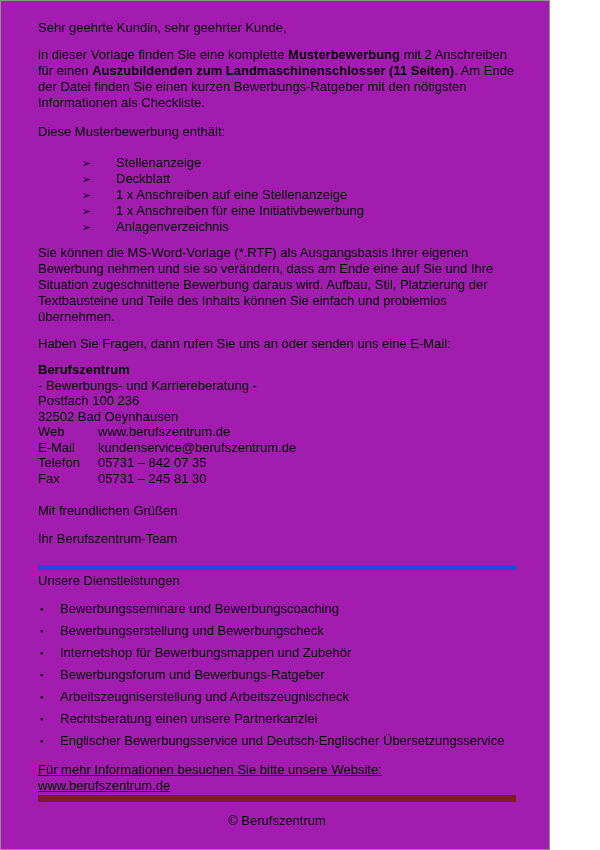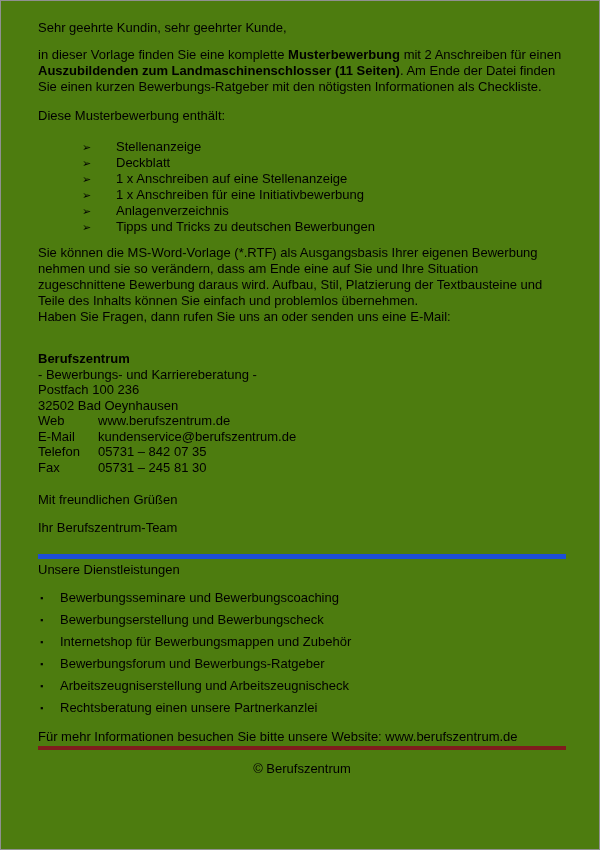--- a/index.html
+++ b/index.html
@@ -11,25 +11,25 @@
   body {
     width: 600px;
     height: 850px;
     font-family: "Liberation Sans", "DejaVu Sans", sans-serif;
     font-size: 13px;
     color: #000000;
     box-sizing: border-box;
     overflow: hidden;
   }
   .page {
-    width: 600px;
+    width: 550px;
     height: 850px;
     box-sizing: border-box;
     border: 1px solid #909090;
-    background: #4d7c0f;
+    background: #a21caf;
     padding: 19px 33px 12px 37px;
     overflow: hidden;
   }
   p { margin: 0; line-height: 16px; }
 
   .greeting        { margin-top: 0; }
   .intro           { margin-top: 11px; }
   .contains-head   { margin-top: 13px; }
 
   ul.contents {
@@ -44,23 +44,23 @@
     white-space: nowrap;
   }
   ul.contents .arrow-bullet {
     display: inline-block;
     width: 56px;
     text-indent: 22px;
     font-size: 11px;
   }
 
   .usage           { margin-top: 10px; }
-  .questions       { }
+  .questions       { margin-top: 11px; }
 
-  .address         { margin-top: 26px; line-height: 15.5px; }
+  .address         { margin-top: 10px; line-height: 15.5px; }
   .address .company-name { font-weight: bold; }
 
   table.contact {
     border-collapse: collapse;
   }
   table.contact td {
     padding: 0;
     line-height: 15.5px;
     vertical-align: top;
   }
@@ -89,22 +89,23 @@
   ul.services-list .square-bullet {
     display: inline-block;
     width: 21px;
     text-indent: 1px;
     font-size: 9px;
     vertical-align: 1px;
   }
 
   .footer-line {
     margin-top: 13px;
-    border-bottom: 4px solid #7f1d1d;
+    border-bottom: 7px solid #7f1d1d;
     padding-bottom: 1px;
+    text-decoration: underline;
   }
   .copyright {
     margin-top: 11px;
     text-align: center;
     font-weight: normal;
   }
 </style>
 </head>
 <body>
 
@@ -115,21 +116,20 @@
   <p class="intro"><span>in dieser Vorlage finden Sie eine komplette </span><b>Musterbewerbung</b><span> mit 2 Anschreiben für einen </span><b>Auszubildenden zum Landmaschinenschlosser (11 Seiten)</b><span>. Am Ende der Datei finden Sie einen kurzen Bewerbungs-Ratgeber mit den nötigsten Informationen als Checkliste.</span></p>
 
   <p class="contains-head">Diese Musterbewerbung enthält:</p>
 
   <ul class="contents">
     <li><span class="arrow-bullet">➢</span><span>Stellenanzeige</span></li>
     <li><span class="arrow-bullet">➢</span><span>Deckblatt</span></li>
     <li><span class="arrow-bullet">➢</span><span>1 x Anschreiben auf eine Stellenanzeige</span></li>
     <li><span class="arrow-bullet">➢</span><span>1 x Anschreiben für eine Initiativbewerbung</span></li>
     <li><span class="arrow-bullet">➢</span><span>Anlagenverzeichnis</span></li>
-    <li><span class="arrow-bullet">➢</span><span>Tipps und Tricks zu deutschen Bewerbungen</span></li>
   </ul>
 
   <p class="usage">Sie können die MS-Word-Vorlage (*.RTF) als Ausgangsbasis Ihrer eigenen Bewerbung nehmen und sie so verändern, dass am Ende eine auf Sie und Ihre Situation zugeschnittene Bewerbung daraus wird. Aufbau, Stil, Platzierung der Textbausteine und Teile des Inhalts können Sie einfach und problemlos übernehmen.</p>
 
   <p class="questions">Haben Sie Fragen, dann rufen Sie uns an oder senden uns eine E-Mail:</p>
 
   <div class="address">
     <div class="company-name">Berufszentrum</div>
     <div>- Bewerbungs- und Karriereberatung -</div>
     <div>Postfach 100 236</div>
@@ -162,20 +162,21 @@
 
   <div class="services">
     <p>Unsere Dienstleistungen</p>
     <ul class="services-list">
       <li><span class="square-bullet">▪</span><span>Bewerbungsseminare und Bewerbungscoaching</span></li>
       <li><span class="square-bullet">▪</span><span>Bewerbungserstellung und Bewerbungscheck</span></li>
       <li><span class="square-bullet">▪</span><span>Internetshop für Bewerbungsmappen und Zubehör</span></li>
       <li><span class="square-bullet">▪</span><span>Bewerbungsforum und Bewerbungs-Ratgeber</span></li>
       <li><span class="square-bullet">▪</span><span>Arbeitszeugniserstellung und Arbeitszeugnischeck</span></li>
       <li><span class="square-bullet">▪</span><span>Rechtsberatung einen unsere Partnerkanzlei</span></li>
+      <li><span class="square-bullet">▪</span><span>Englischer Bewerbungsservice und Deutsch-Englischer Übersetzungsservice</span></li>
     </ul>
   </div>
 
   <p class="footer-line">Für mehr Informationen besuchen Sie bitte unsere Website: www.berufszentrum.de</p>
 
   <p class="copyright">© Berufszentrum</p>
 
 </div>
 
 </body></html>

